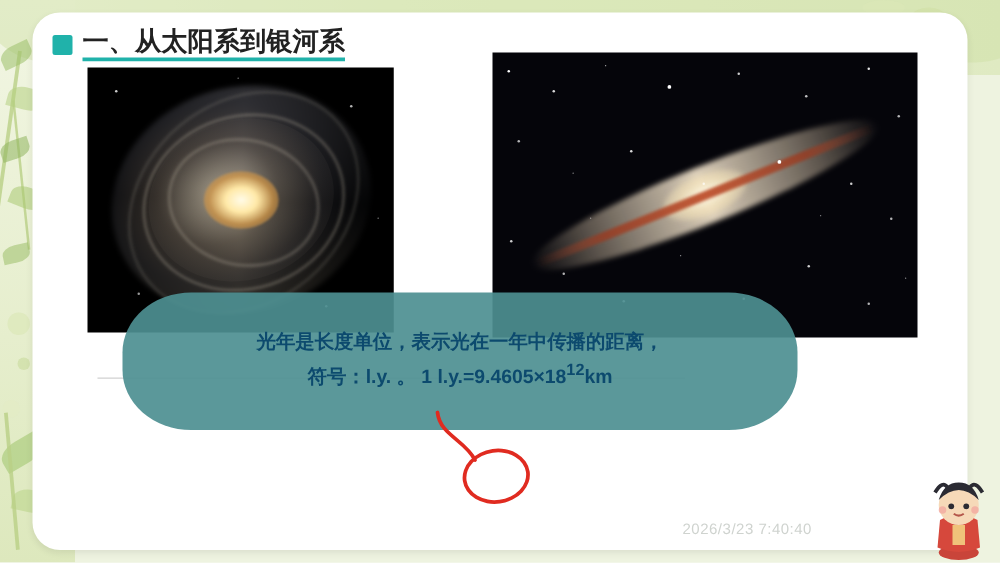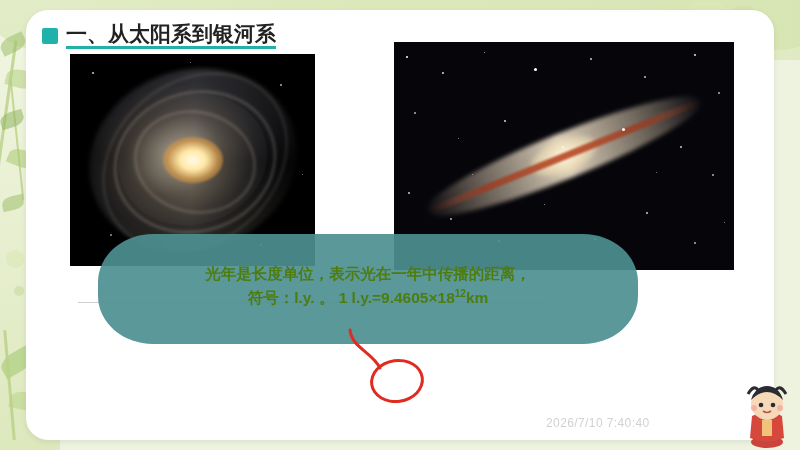--- a/index.html
+++ b/index.html
@@ -94,24 +94,24 @@
     filter:blur(2px);
   }
   .star{position:absolute;background:#fff;border-radius:50%;}
   
   .bubble{
     position:absolute;left:72px;top:224px;width:540px;height:110px;
     background:#4d8f91;border-radius:55px/48px;opacity:.92;
   }
   .bubble-text{
     position:absolute;left:80px;top:252px;width:524px;
-    text-align:center;color:#4d7c0f;font-weight:bold;font-size:15.5px;line-height:1.55;
+    text-align:center;color:#0c4a6e;font-weight:bold;font-size:15.5px;line-height:1.55;
     font-family:"Liberation Sans", sans-serif;
   }
-  .bubble-text sup{font-size:10px;text-align:right;}
+  .bubble-text sup{font-size:13px;text-align:right;}
   
   .faint-line{
     position:absolute;left:52px;top:292px;width:470px;height:0;
     border-top:1px solid rgba(120,120,120,.35);
   }
   
   .sentence{
     position:absolute;left:12px;top:352px;width:724px;
     text-align:center;font-size:21px;color:#111;
     font-family:"Liberation Serif", serif;
@@ -220,21 +220,21 @@
       <span>符号：l.y. 。 1  l.y.=9.4605×18</span><sup>12</sup><span>km</span>
     </div>
   </div>
 
 
   <div class="redring"></div>
   <svg class="redcurve" viewBox="0 0 60 44">
     <path d="M4 2 C 6 20, 26 24, 34 40" stroke="#e02b20" stroke-width="3" fill="none" stroke-linecap="round"></path>
   </svg>
 
-  <div class="watermark">2026/7/10 7:40:40</div>
+  <div class="watermark">2026/3/23 7:40:40</div>
 </div>
 
 <svg class="mascot" viewBox="0 0 62 74">
   <ellipse cx="31" cy="66" rx="16" ry="6" fill="#c9443a"></ellipse>
   <path d="M16 40 q15 -8 30 0 l2 22 q-17 7 -34 0 z" fill="#d6483c"></path>
   <circle cx="31" cy="28" r="16" fill="#f6d9b8"></circle>
   <path d="M15 24 q16 -16 32 0 q-4 -14 -16 -14 q-12 0 -16 14 z" fill="#2b2b33"></path>
   <circle cx="25" cy="29" r="2.3" fill="#2b2b33"></circle>
   <circle cx="37" cy="29" r="2.3" fill="#2b2b33"></circle>
   <path d="M27 35 q4 3 8 0" stroke="#b4564a" stroke-width="1.6" fill="none"></path>

